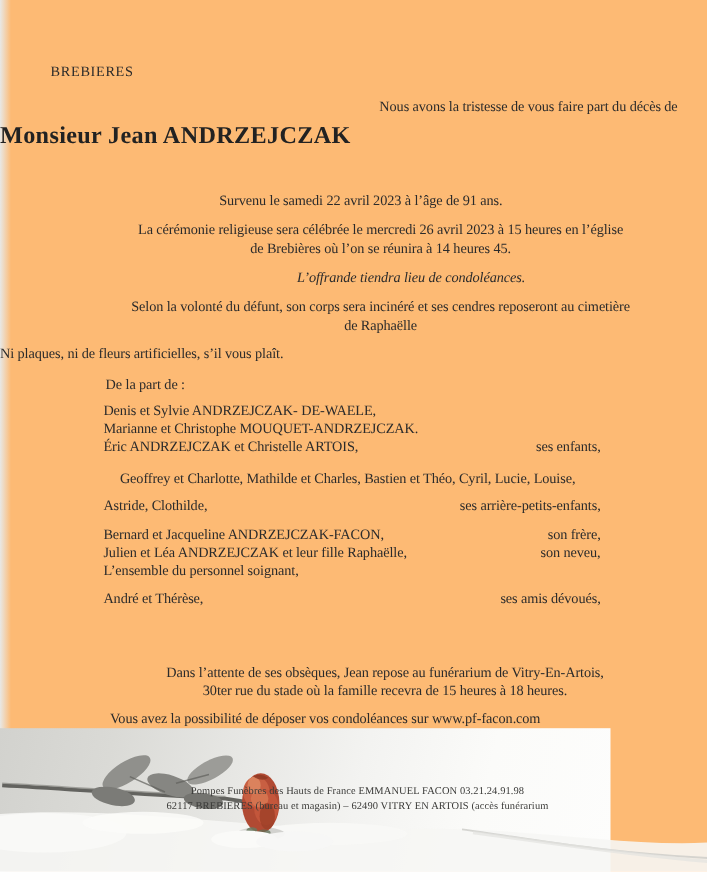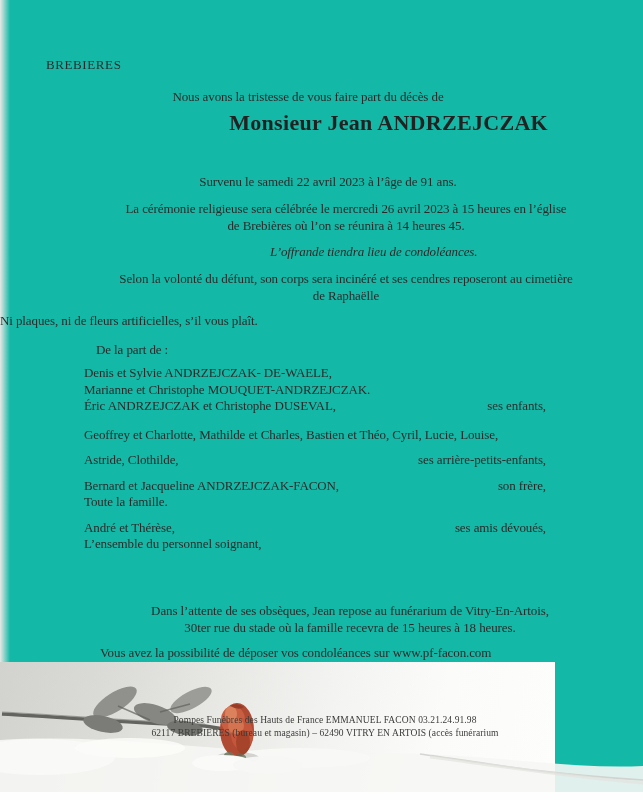--- a/index.html
+++ b/index.html
@@ -1,43 +1,43 @@
 <!DOCTYPE html>
 <html><head>
 <meta charset="utf-8">
 <style>
   html,body { margin:0; padding:0; background:#ffffff; }
   .page {
     position:relative; width:643px; height:800px; margin:0;
-    background:#14b8a6; overflow:hidden;
+    background:#fdba74; overflow:hidden;
     font-family:"Liberation Serif","DejaVu Serif",serif;
     color:#2b2b2b; font-size:13px; letter-spacing:-0.1px;
   }
   .scan-edge-left {
     position:absolute; left:0; top:0; bottom:0; width:10px;
     background:linear-gradient(to right,#e8e8e6,rgba(255,255,255,0));
   }
   .abs { position:absolute; }
   .city { left:46px; top:57px; font-size:13px; letter-spacing:0.6px; }
-  .intro { left:0; top:89px; width:616px; text-align:center; }
-  .title { left:0; top:110px; width:548px; text-align:right;
+  .intro { left:0; top:89px; width:616px; text-align:right; }
+  .title { left:0; top:110px; width:548px; text-align:left;
            font-size:22px; font-weight:bold; letter-spacing:0.3px; color:#222; }
   .death { left:0; top:174px; width:656px; text-align:center; }
   .para { line-height:17px;text-align:center; }
   .para span { display:block; }
   .para1 { left:96px; top:200px; width:500px; }
   .offering { left:270px; top:244px; font-style:italic; }
   .para2 { left:96px; top:270px; width:500px; }
   .noflowers { left:0; top:313px; width:616px; text-align:left; }
   .fromlabel { left:96px; top:342px; }
-  .family { left:84px; top:365px; right:97px; position:absolute; }
+  .family { left:94px; top:365px; right:97px; position:absolute; }
   .frow { display:flex; justify-content:space-between; line-height:16.5px; white-space:nowrap; }
   .frow .lt { flex:0 0 auto; }
   .frow .rt { flex:0 0 auto; }
-  .g12 { margin-top:12px; }
+  .g12 { margin-top:12px;margin-left:15px; }
   .g9  { margin-top:9px; }
   .wake { left:100px; top:602px; width:500px; }
   .condolences { left:100px; top:645px;text-align:center; }
   .photo {
     position:absolute; left:0; top:662px; width:555px; height:130px;
     background:linear-gradient(102deg,#d2d2ce 0%,#dadad6 18%,#e7e7e4 38%,#f3f3f1 58%,#fbfbf9 78%,#fdfdfc 100%);
     border-bottom:1px solid #dedeDA;
   }
   .photo svg { position:absolute; left:0; top:0; }
   .photo-text {
@@ -80,46 +80,46 @@
   <div class="family">
     <div class="frow">
       <span class="lt">Denis et Sylvie ANDRZEJCZAK- DE-WAELE,</span>
       <span class="rt"></span>
     </div>
     <div class="frow">
       <span class="lt">Marianne et Christophe MOUQUET-ANDRZEJCZAK.</span>
       <span class="rt"></span>
     </div>
     <div class="frow">
-      <span class="lt">Éric ANDRZEJCZAK et Christophe DUSEVAL,</span>
+      <span class="lt">Éric ANDRZEJCZAK et Christelle ARTOIS,</span>
       <span class="rt">ses enfants,</span>
     </div>
     <div class="frow g12">
       <span class="lt">Geoffrey et Charlotte, Mathilde et Charles, Bastien et Théo, Cyril, Lucie, Louise,</span>
       <span class="rt"></span>
     </div>
     <div class="frow g9">
       <span class="lt">Astride, Clothilde,</span>
       <span class="rt">ses arrière-petits-enfants,</span>
     </div>
     <div class="frow g9">
       <span class="lt">Bernard et Jacqueline ANDRZEJCZAK-FACON,</span>
       <span class="rt">son frère,</span>
     </div>
     <div class="frow">
-      <span class="lt">Toute la famille.</span>
+      <span class="lt">Julien et Léa ANDRZEJCZAK et leur fille Raphaëlle,</span>
+      <span class="rt">son neveu,</span>
+    </div>
+    <div class="frow">
+      <span class="lt">L’ensemble du personnel soignant,</span>
       <span class="rt"></span>
     </div>
     <div class="frow g9">
       <span class="lt">André et Thérèse,</span>
       <span class="rt">ses amis dévoués,</span>
-    </div>
-    <div class="frow">
-      <span class="lt">L’ensemble du personnel soignant,</span>
-      <span class="rt"></span>
     </div>
   </div>
 
   <div class="abs para wake">
     <span>Dans l’attente de ses obsèques, Jean repose au funérarium de Vitry-En-Artois,</span>
     <span>30ter rue du stade où la famille recevra de 15 heures à 18 heures.</span>
   </div>
 
   <div class="abs condolences">Vous avez la possibilité de déposer vos condoléances sur www.pf-facon.com</div>
 

